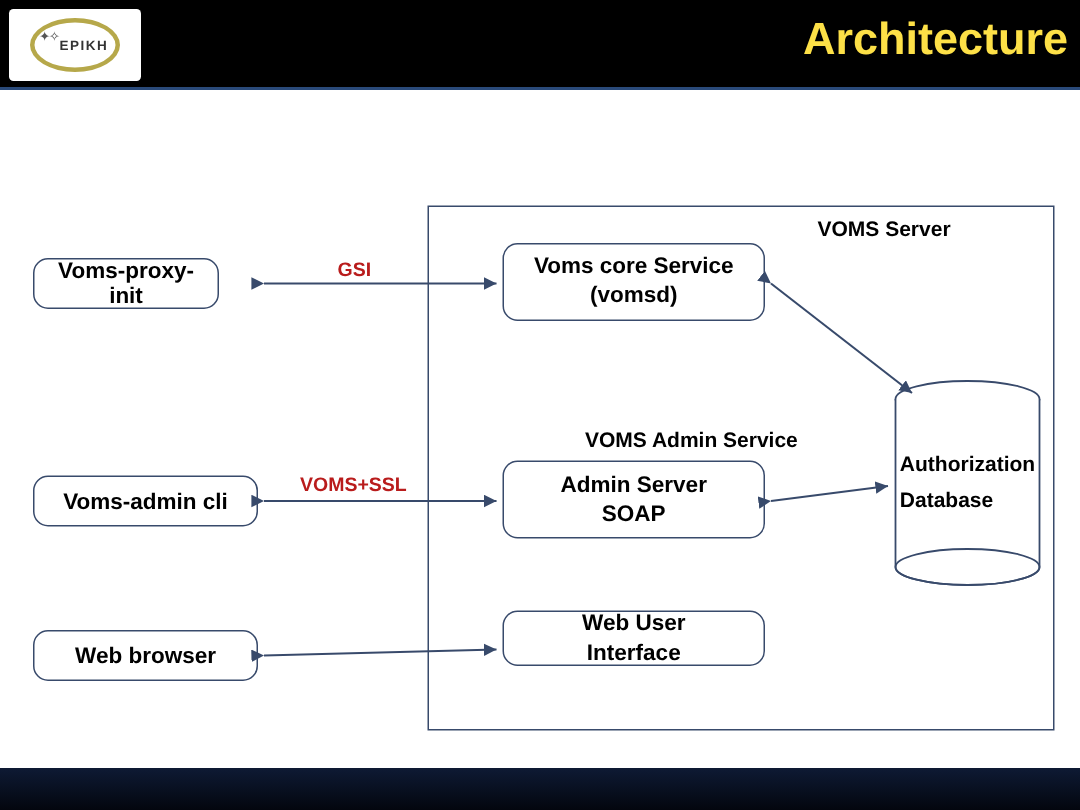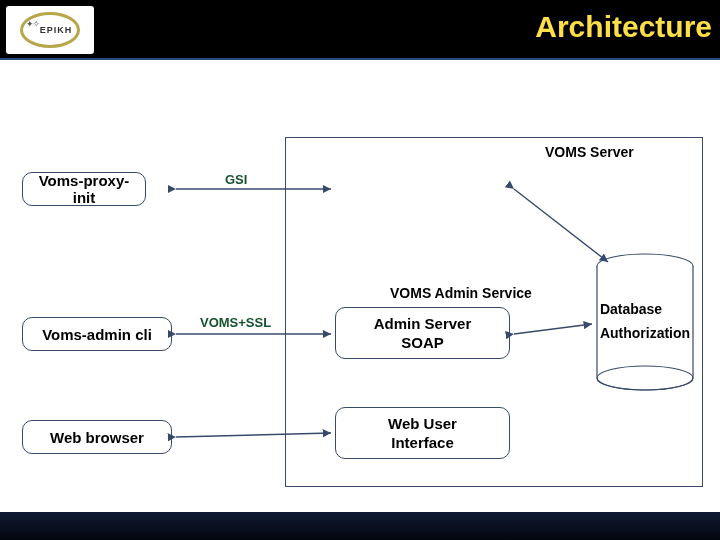--- a/index.html
+++ b/index.html
@@ -103,21 +103,21 @@
     color: #000;
     font-size: 15px;
     padding: 4px 8px;
   }
   .n-proxy { left: 22px;  top: 110px; width: 124px; height: 34px; }
   .n-admin { left: 22px;  top: 255px; width: 150px; height: 34px; }
   .n-web   { left: 22px;  top: 358px; width: 150px; height: 34px; }
 
   .n-core  { left: 335px; top: 100px; width: 175px; height: 52px; flex-direction: column; line-height: 1.25; }
   .n-asvc  { left: 335px; top: 245px; width: 175px; height: 52px; flex-direction: column; line-height: 1.3; }
-  .n-wui   { left: 335px; top: 345px; width: 175px; height: 52px; flex-direction: column; line-height: 1.3; }
+  .n-wui   { left: 335px; top: 345px; width: 175px; height: 37px; flex-direction: column; line-height: 1.3; }
 
   .group-label {
     position: absolute;
     font-size: 14px;
     font-weight: bold;
     color: #000;
   }
   .g-admin { left: 350px; top: 223px; margin-left: 40px; }
 
   .db {
@@ -134,21 +134,21 @@
     font-weight: bold;
     color:#000;
   }
   .db svg { position: absolute; left:0; top:0; }
   .db-text { position: relative; z-index: 2; line-height: 1.7; }
 
   .edge-label {
     position: absolute;
     font-size: 13px;
     font-weight: bold;
-    color: #14532d;
+    color: #b91c1c;
     text-align: center;
   }
   .l-gsi   { left: 225px; top: 110px; }
   .l-soap  { left: 200px; top: 253px; }
 
   .footer {
     position: absolute;
     left: 0;
     bottom: 0;
     width: 720px;
@@ -186,41 +186,45 @@
   <div class="node n-proxy">
     <span>Voms-proxy-init</span>
   </div>
   <div class="node n-admin">
     <span>Voms-admin cli</span>
   </div>
   <div class="node n-web">
     <span>Web browser</span>
   </div>
 
+  <div class="node n-core">
+    <span>Voms core Service</span>
+    <span>(vomsd)</span>
+  </div>
 
   <div class="group-label g-admin">VOMS Admin Service</div>
 
   <div class="node n-asvc">
     <span>Admin Server</span>
     <span>SOAP</span>
   </div>
   <div class="node n-wui">
     <span>Web User</span>
     <span>Interface</span>
   </div>
 
   <div class="db">
     <svg width="100" height="140" viewBox="0 0 100 140">
       <ellipse cx="50" cy="14" rx="48" ry="12" fill="#fff" stroke="#384a6b" stroke-width="1.2"></ellipse>
       <path d="M2 14 L2 126 A48 12 0 0 0 98 126 L98 14" fill="#fff" stroke="#384a6b" stroke-width="1.2"></path>
       <ellipse cx="50" cy="126" rx="48" ry="12" fill="none" stroke="#384a6b" stroke-width="1.2"></ellipse>
     </svg>
     <div class="db-text">
+      <div>Authorization</div>
       <div>Database</div>
-      <div>Authorization</div>
     </div>
   </div>
 
   <div class="edge-label l-gsi">GSI</div>
   <div class="edge-label l-soap">VOMS+SSL</div>
 
   <svg class="overlay">
     <defs>
       <marker id="ah" markerWidth="8" markerHeight="8" refX="6" refY="3" orient="auto">
         <path d="M0,0 L6,3 L0,6 z" fill="#384a6b"></path>

